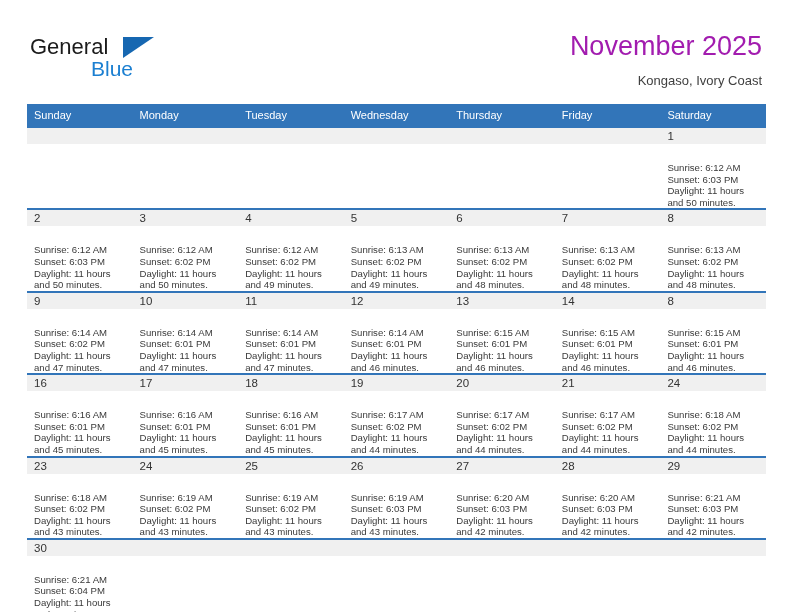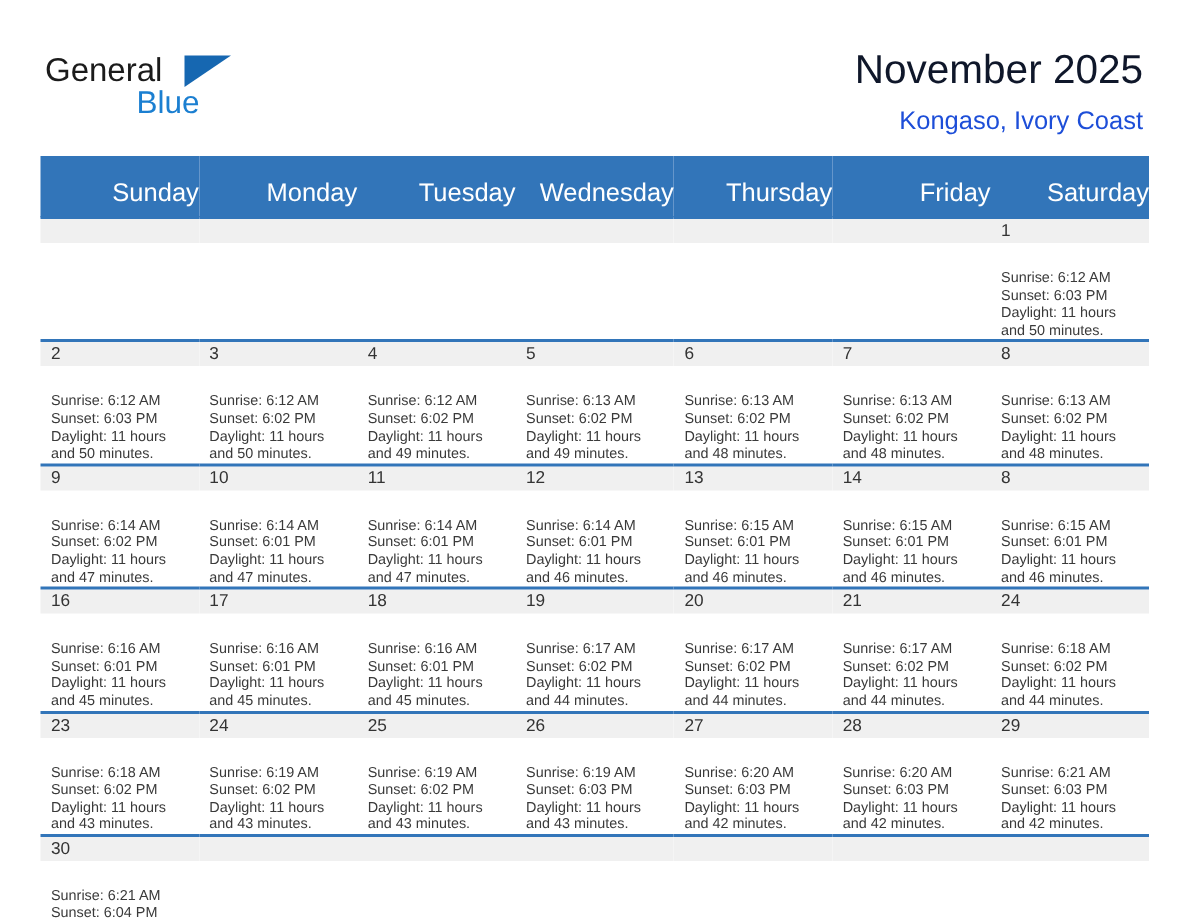--- a/index.html
+++ b/index.html
@@ -63,49 +63,49 @@
     font-family: "Liberation Sans", sans-serif;
   }
   .title-block {
     position: absolute;
     right: 30px;
     top: 30px;
     text-align: right;
   }
   .cal-title {
     font-size: 27px;
-    color: #0f172a;
+    color: #a21caf;
     font-weight: normal;
     line-height: 33px;
     white-space: nowrap;
   }
   .cal-subtitle {
-    font-size: 17px;
-    color: #1d4ed8;
+    font-size: 13px;
+    color: #404040;
     line-height: 22px;
     margin-top: 7px;
     white-space: nowrap;
   }
 
   
   .calendar {
     position: absolute;
     left: 27px;
     top: 104px;
     width: 739px;
     border-collapse: collapse;
     table-layout: fixed;
   }
   .calendar th {
     background: #3275b9;
     color: #ffffff;
-    font-size: 17px;
+    font-size: 11px;
     font-weight: normal;
-    text-align: right;
-    padding: 15px 0 5px 7px;
+    text-align: left;
+    padding: 5px 0 5px 7px;
     height: 18px;
     box-sizing: border-box;
   }
   .calendar td {
     vertical-align: top;
     padding: 0;
     width: 105.57px;
     height: 73px;
     border-top: 2px solid #3275b9;
     box-sizing: border-box;

